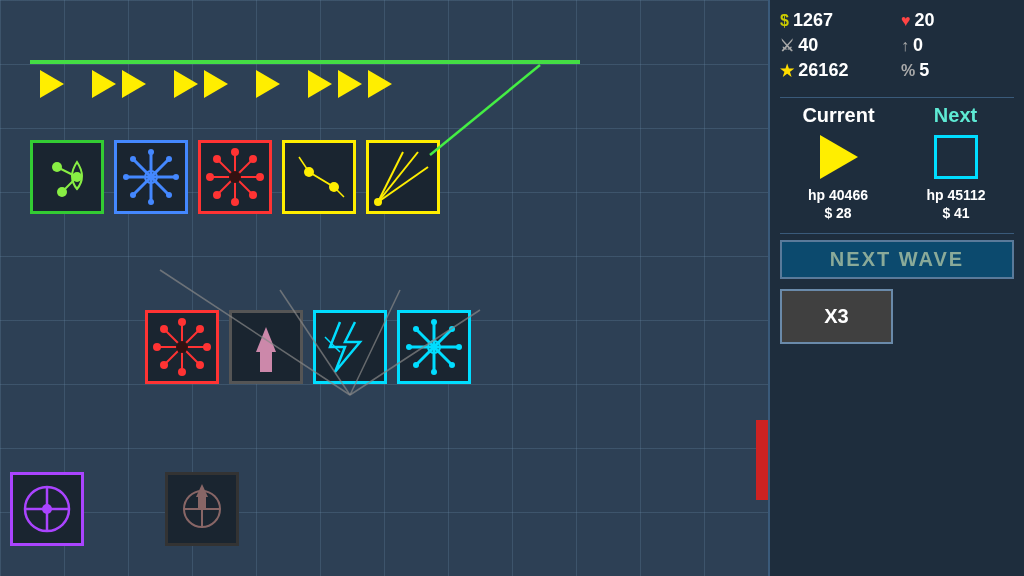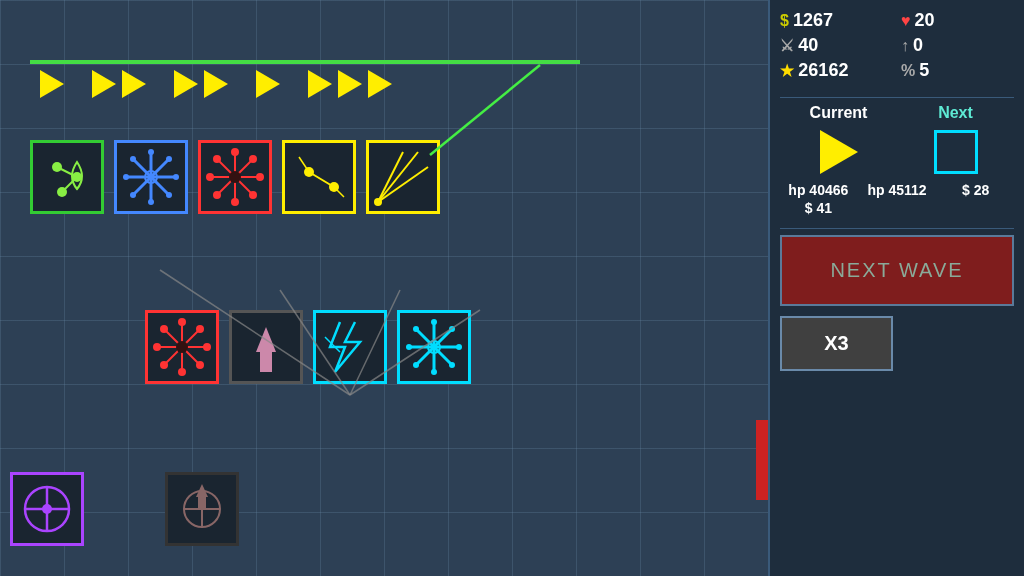--- a/index.html
+++ b/index.html
@@ -83,21 +83,21 @@
     }
 
     .current-next-header {
       display: grid;
       grid-template-columns: 1fr 1fr;
       text-align: center;
       margin-bottom: 8px;
     }
 
     .cn-label {
-      font-size: 16px;
+      font-size: 20px;
       font-weight: bold;
     }
     .cn-label.current { color: white; }
     .cn-label.next { color: #5eead4; }
 
     .wave-icons-row {
       display: grid;
       grid-template-columns: 1fr 1fr;
       align-items: center;
       justify-items: center;
@@ -114,40 +114,40 @@
 
     .wave-square {
       width: 44px;
       height: 44px;
       border: 3px solid #00ddff;
       background: transparent;
     }
 
     .wave-stats-row {
       display: grid;
-      grid-template-columns: 1fr 1fr 1fr;
+      grid-template-columns: 1fr 1fr;
       gap: 2px;
       margin-bottom: 6px;
     }
 
     .wave-stat {
       color: white;
       font-size: 14px;
       font-weight: bold;
       text-align: center;
     }
 
     .next-wave-btn {
       width: 100%;
-      padding: 22px;
-      background: #7f1d1d;
+      padding: 6px;
+      background: #0c4a6e;
       border: 2px solid #5a7a9a;
       color: #8aaa99;
       font-size: 20px;
-      font-weight: normal;
+      font-weight: bold;
       letter-spacing: 2px;
       cursor: pointer;
       margin-bottom: 10px;
       text-align: center;
     }
 
     .bottom-btns {
       display: grid;
       grid-template-columns: 1fr 1fr;
       gap: 8px;

